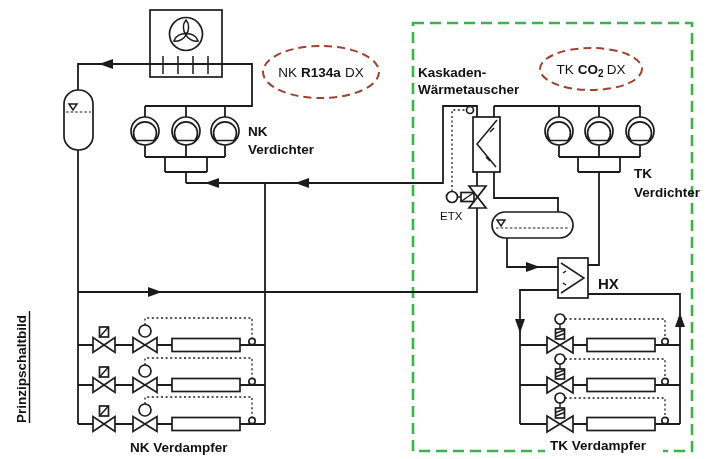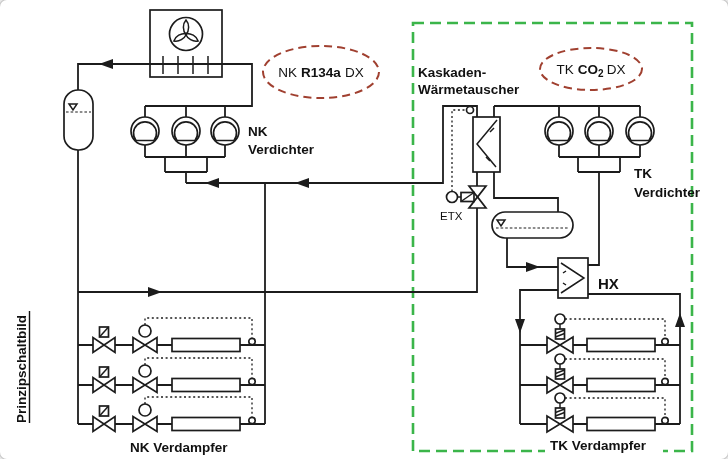--- a/index.html
+++ b/index.html
@@ -1,20 +1,19 @@
 <!DOCTYPE html>
 <html><head>
 <meta charset="utf-8">
 <style>
   html,body { margin:0; padding:0; background:#e8e8e8; }
   .canvas {
     position:relative; width:728px; height:459px; background:#ffffff;
     box-shadow:0 0 0 1px #c9c9c9; overflow:hidden;
     font-family:"Liberation Sans", sans-serif;
-    border-radius:7px;
   }
   svg text { fill:#111; font-family:"Liberation Sans", sans-serif; font-size:13.5px; }
   .t-bold { font-weight:bold; }
   .t-small { font-size:11.5px; }
   .t-hx { font-size:15px; font-weight:bold; }
   .sub { font-size:10px; font-weight:bold; }
   .pipe   { stroke:#1c1c1c; stroke-width:1.8; fill:none; }
   .thin   { stroke:#1c1c1c; stroke-width:1.5; fill:none; }
   .white  { stroke:#1c1c1c; stroke-width:1.7; fill:#ffffff; }
   .nofill { stroke:#1c1c1c; stroke-width:1.7; fill:none; }

